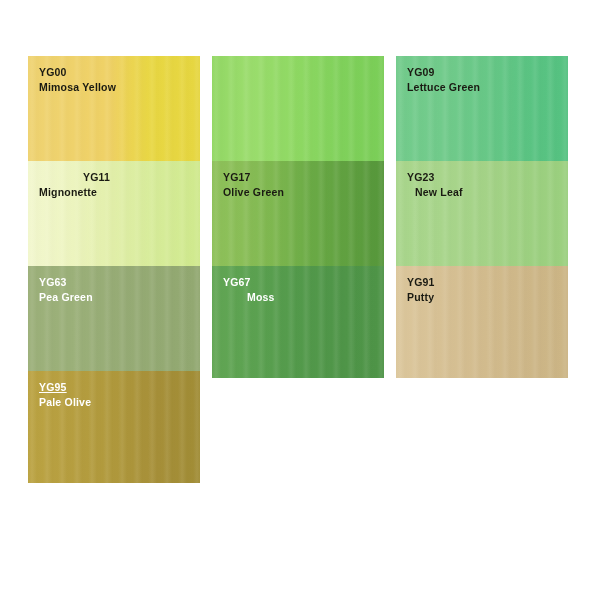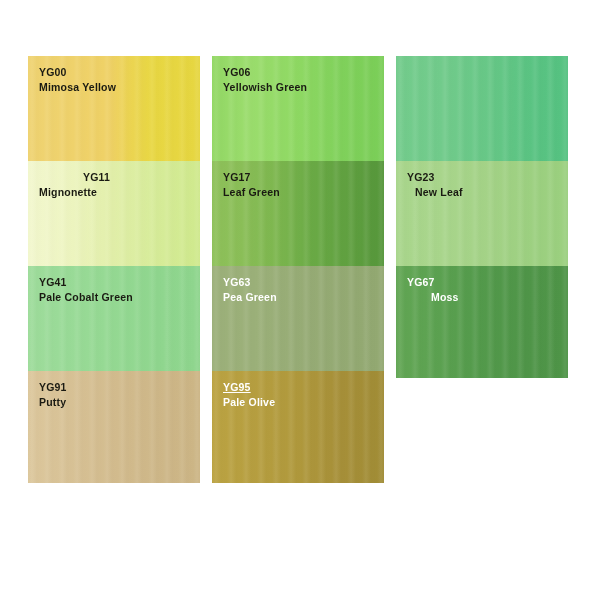--- a/index.html
+++ b/index.html
@@ -103,66 +103,58 @@
       <div class="swatch-label">
         <span class="swatch-code" style="color: rgb(26, 26, 18);">YG00</span>
         <span class="swatch-name" style="color: rgb(26, 26, 18);">Mimosa Yellow</span>
       </div>
     </div>
 
 
     <div class="swatch text-dark">
       <div class="swatch-fill" style="background: linear-gradient(to right, rgb(147, 216, 101) 0%, rgb(155, 221, 109) 22%, rgb(143, 217, 99) 48%, rgb(128, 209, 91) 75%, rgb(122, 206, 87) 100%);"></div>
       <div class="swatch-streaks"></div>
-      <div class="swatch-label">
-        <span class="swatch-code" style="color: rgb(26, 26, 18);">YG06</span>
-        <span class="swatch-name" style="color: rgb(26, 26, 18);">Yellowish Green</span>
-      </div>
     </div>
 
     <div class="swatch text-dark">
       <div class="swatch-fill" style="background: linear-gradient(to right, rgb(115, 204, 140) 0%, rgb(113, 203, 139) 28%, rgb(102, 199, 134) 55%, rgb(89, 195, 130) 80%, rgb(85, 194, 129) 100%);"></div>
       <div class="swatch-streaks"></div>
+      <div class="swatch-label">
+        <span class="swatch-code" style="color: rgb(26, 26, 18);">YG09</span>
+        <span class="swatch-name" style="color: rgb(26, 26, 18);">Lettuce Green</span>
+      </div>
     </div>
 
     <div class="swatch text-dark">
       <div class="swatch-fill" style="background: linear-gradient(to right, rgb(242, 247, 206) 0%, rgb(238, 245, 194) 22%, rgb(226, 239, 170) 48%, rgb(215, 236, 154) 72%, rgb(207, 233, 140) 100%);"></div>
       <div class="swatch-streaks"></div>
       <div class="swatch-label">
         <span class="swatch-code" style="color: rgb(26, 26, 18); margin-left: 44px;">YG11</span>
         <span class="swatch-name" style="color: rgb(26, 26, 18);">Mignonette</span>
       </div>
     </div>
 
     <div class="swatch text-dark">
       <div class="swatch-fill" style="background: linear-gradient(to right, rgb(142, 193, 90) 0%, rgb(138, 190, 87) 18%, rgb(124, 182, 78) 38%, rgb(106, 170, 69) 58%, rgb(85, 150, 58) 100%);"></div>
       <div class="swatch-streaks"></div>
       <div class="swatch-label">
         <span class="swatch-code" style="color: rgb(26, 26, 18);">YG17</span>
-        <span class="swatch-name" style="color: rgb(26, 26, 18);">Leaf Green</span>
+        <span class="swatch-name" style="color: rgb(26, 26, 18);">Olive Green</span>
       </div>
     </div>
 
     <div class="swatch text-dark">
       <div class="swatch-fill" style="background: linear-gradient(to right, rgb(169, 214, 140) 0%, rgb(168, 213, 139) 30%, rgb(163, 210, 134) 55%, rgb(156, 208, 128) 80%, rgb(155, 208, 127) 100%);"></div>
       <div class="swatch-streaks"></div>
       <div class="swatch-label">
         <span class="swatch-code" style="color: rgb(26, 26, 18);">YG23</span>
         <span class="swatch-name" style="color: rgb(26, 26, 18); padding-left: 8px;">New Leaf</span>
       </div>
     </div>
 
-    <div class="swatch text-dark">
-      <div class="swatch-fill" style="background: linear-gradient(to right, rgb(158, 220, 155) 0%, rgb(154, 219, 152) 18%, rgb(149, 217, 147) 45%, rgb(143, 214, 142) 75%, rgb(142, 213, 141) 100%);"></div>
-      <div class="swatch-streaks"></div>
-      <div class="swatch-label">
-        <span class="swatch-code" style="color: rgb(26, 26, 18);">YG41</span>
-        <span class="swatch-name" style="color: rgb(26, 26, 18);">Pale Cobalt Green</span>
-      </div>
-    </div>
 
     <div class="swatch text-light">
       <div class="swatch-fill" style="background: linear-gradient(to right, rgb(156, 176, 122) 0%, rgb(155, 176, 121) 25%, rgb(150, 171, 117) 55%, rgb(147, 169, 114) 82%, rgb(146, 168, 113) 100%);"></div>
       <div class="swatch-streaks"></div>
       <div class="swatch-label">
         <span class="swatch-code" style="color: rgb(255, 255, 255);">YG63</span>
         <span class="swatch-name" style="color: rgb(255, 255, 255);">Pea Green</span>
       </div>
     </div>
 

